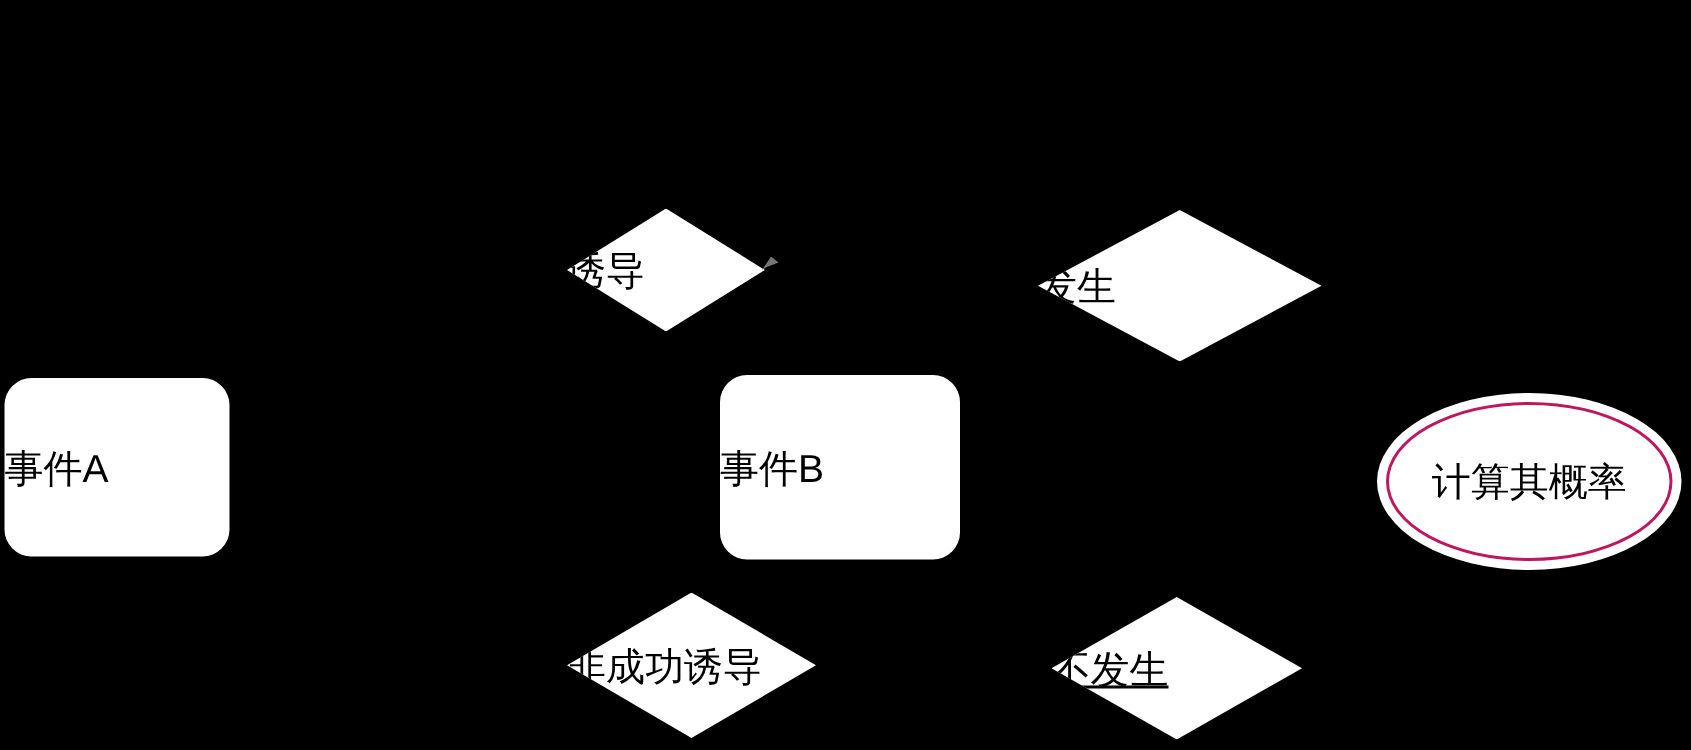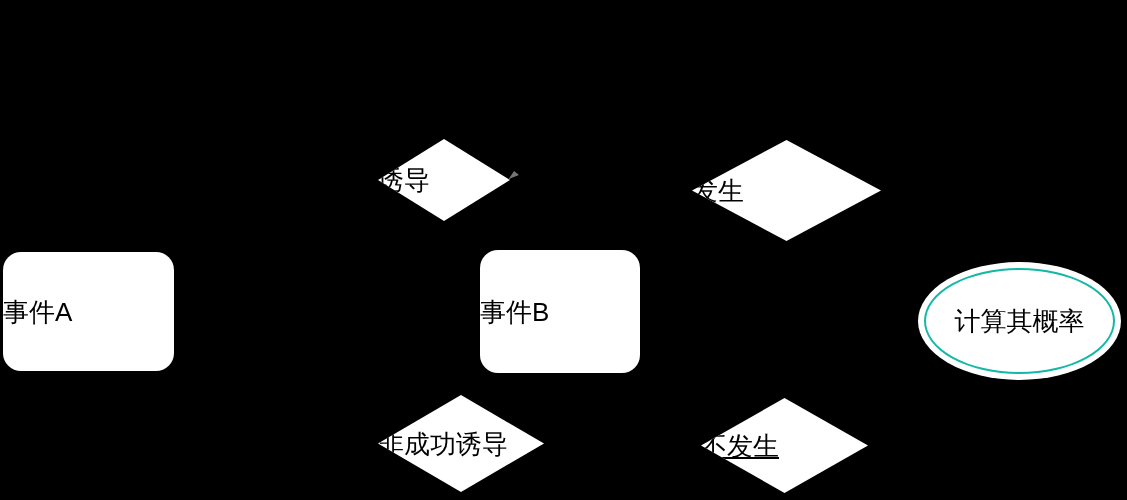--- a/index.html
+++ b/index.html
@@ -27,34 +27,34 @@
     text-align: center;
     white-space: nowrap;
   }
   .rounded-rect {
     border-radius: 18px;
   }
   .diamond {
     clip-path: polygon(50% 0%, 100% 50%, 50% 100%, 0% 50%);
   }
   
-  .node-event-a            { left: 3px;   top: 252px; width: 171px; height: 119px; }
+  .node-event-a            { left: 3px;   top: 252px; width: 150px; height: 119px; }
   .node-induce             { left: 378px; top: 139px; width: 132px; height: 82px;  }
   .node-event-b            { left: 480px; top: 250px; width: 160px; height: 123px; }
   .node-non-success-induce { left: 378px; top: 395px; width: 166px; height: 97px;  }
   .node-occur              { left: 692px; top: 140px; width: 189px; height: 101px; }
   .node-not-occur          { left: 701px; top: 398px; width: 167px; height: 95px; text-decoration: underline;  }
   .node-ellipse-outer {
     left: 918px; top: 262px; width: 203px; height: 118px;
     border-radius: 50%;
   }
   .ellipse-inner {
     position: absolute;
     left: 6px; top: 6px; right: 6px; bottom: 6px;
-    border: 2px solid #14b8a6;
+    border: 2px solid #be185d;
     border-radius: 50%;
     display: flex;
     align-items: center;
     justify-content: center;
   }
   .arrowhead {
     position: absolute;
     left: 508px; top: 171px;
     width: 11px; height: 9px;
     background: #8a8a8a;

